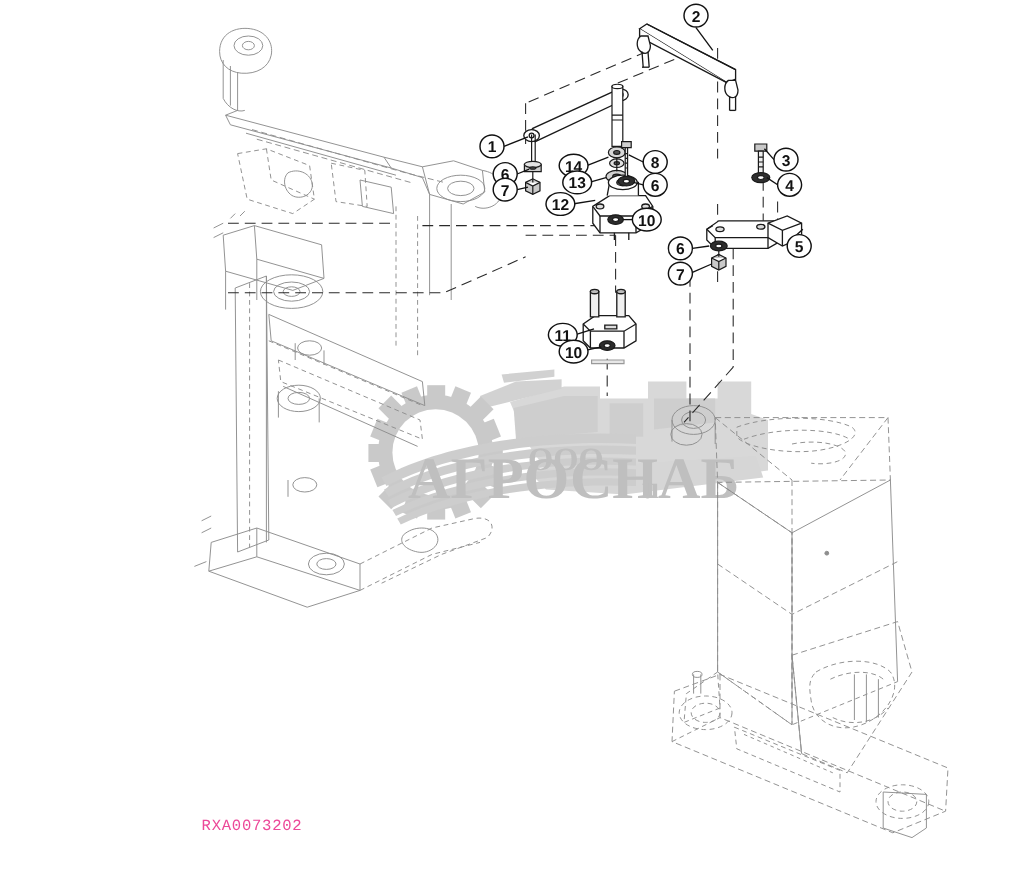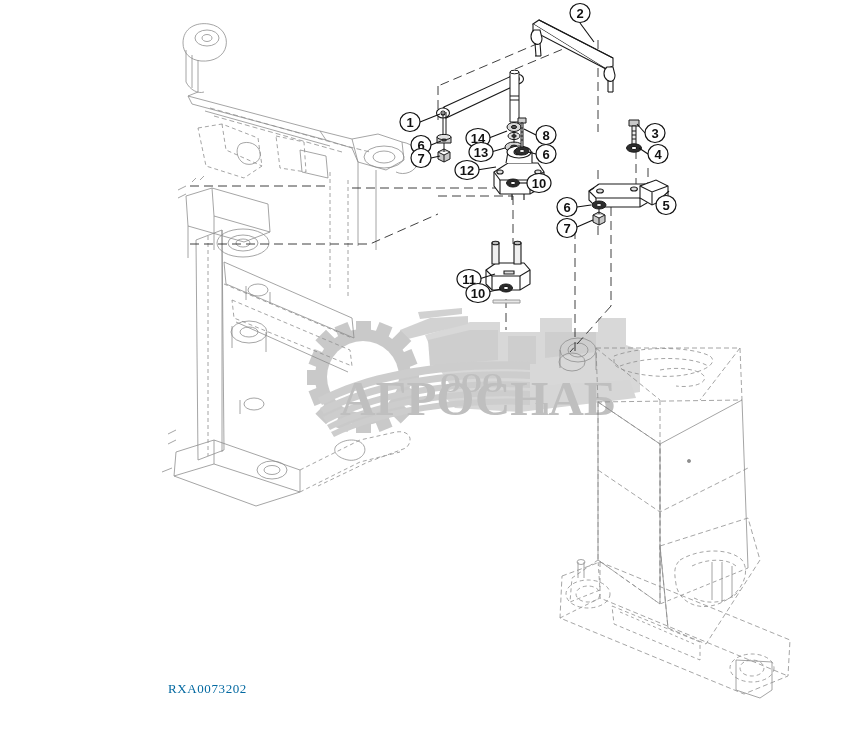--- a/index.html
+++ b/index.html
@@ -22,24 +22,24 @@
     position: absolute;
     left: 0;
     top: 0;
     width: 841px;
     height: 731px;
   }
   .drawing-id {
     position: absolute;
     left: 168px;
     top: 681px;
-    font-family: Liberation Serif, serif;
+    font-family: Liberation Mono, monospace;
     font-size: 13px;
     letter-spacing: 0.6px;
-    color: #0369a1;
+    color: #ec4899;
     white-space: nowrap;
   }
   text.callout-num {
     font-family: "Liberation Sans", sans-serif;
     font-size: 13px;
     font-weight: bold;
     fill: #111111;
     text-anchor: middle;
     dominant-baseline: central;
   }

